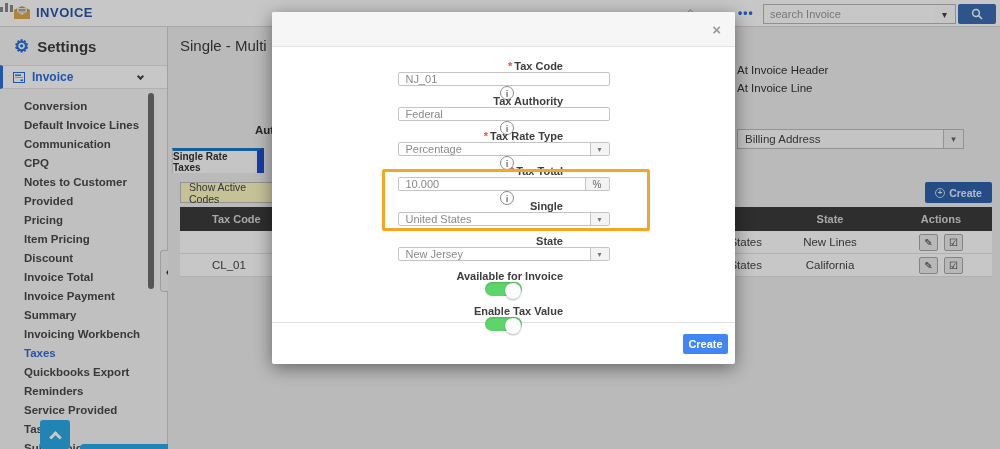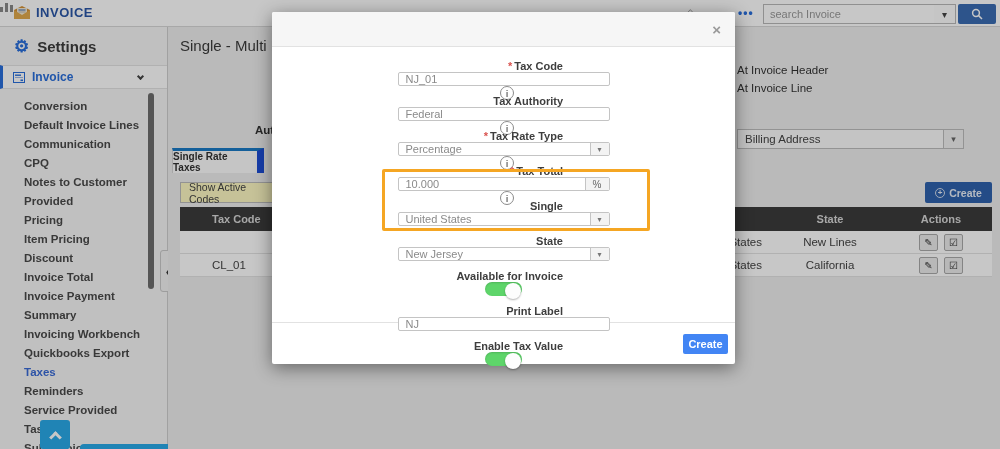--- a/index.html
+++ b/index.html
@@ -130,22 +130,22 @@
     <div class="side-item">Communication</div>
     <div class="side-item">CPQ</div>
     <div class="side-item">Notes to Customer</div>
     <div class="side-item">Provided</div>
     <div class="side-item">Pricing</div>
     <div class="side-item">Item Pricing</div>
     <div class="side-item">Discount</div>
     <div class="side-item">Invoice Total</div>
     <div class="side-item">Invoice Payment Summary</div>
     <div class="side-item">Invoicing Workbench</div>
+    <div class="side-item active">Taxes</div>
     <div class="side-item">Quickbooks Export</div>
-    <div class="side-item active">Taxes</div>
     <div class="side-item">Reminders</div>
     <div class="side-item">Service Provided Tasks</div>
     <div class="side-item">Sub Invoice</div>
   </div>
   <div class="side-scroll-thumb"></div>
   <div class="collapse-handle">
       <span>‹</span>
     </div>
   <div class="scroll-top-btn">
       <span class="chup"></span>
@@ -256,26 +256,20 @@
         </div>
     </div>
 
     <div class="mrow">
       <div class="mlabel">Available for Invoice</div>
       <div class="toggle">
           <span class="knob"></span>
         </div>
     </div>
 
-    <div class="mrow">
-      <div class="mlabel">Print Label</div>
-      <div class="mcontrol">
-          <span class="val">NJ</span>
-        </div>
-    </div>
 
     <div class="mrow">
       <div class="mlabel">Enable Tax Value</div>
       <div class="toggle">
           <span class="knob"></span>
         </div>
     </div>
 
     <div class="orange-highlight"></div>
   </div>

